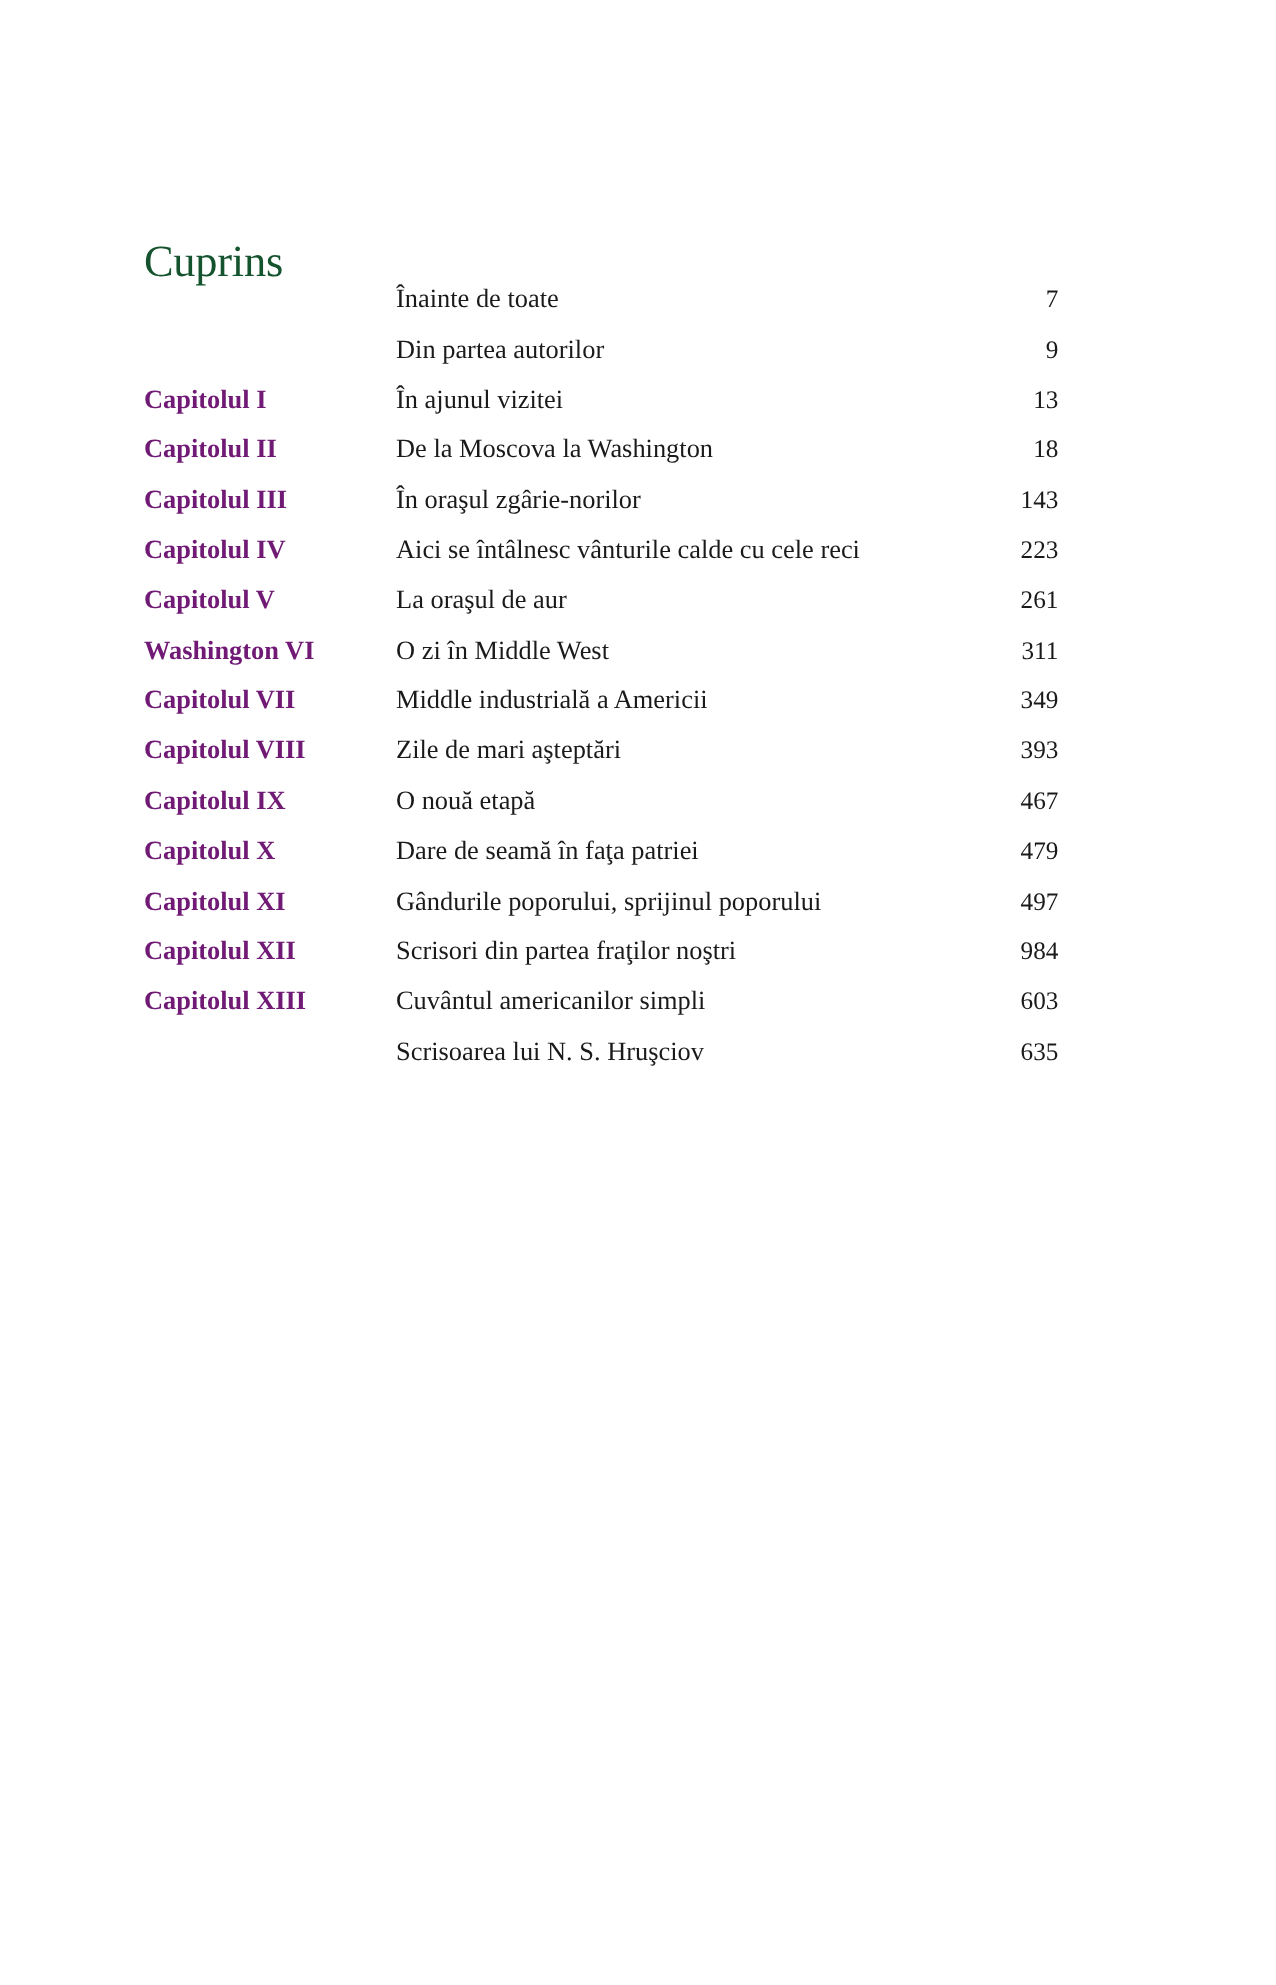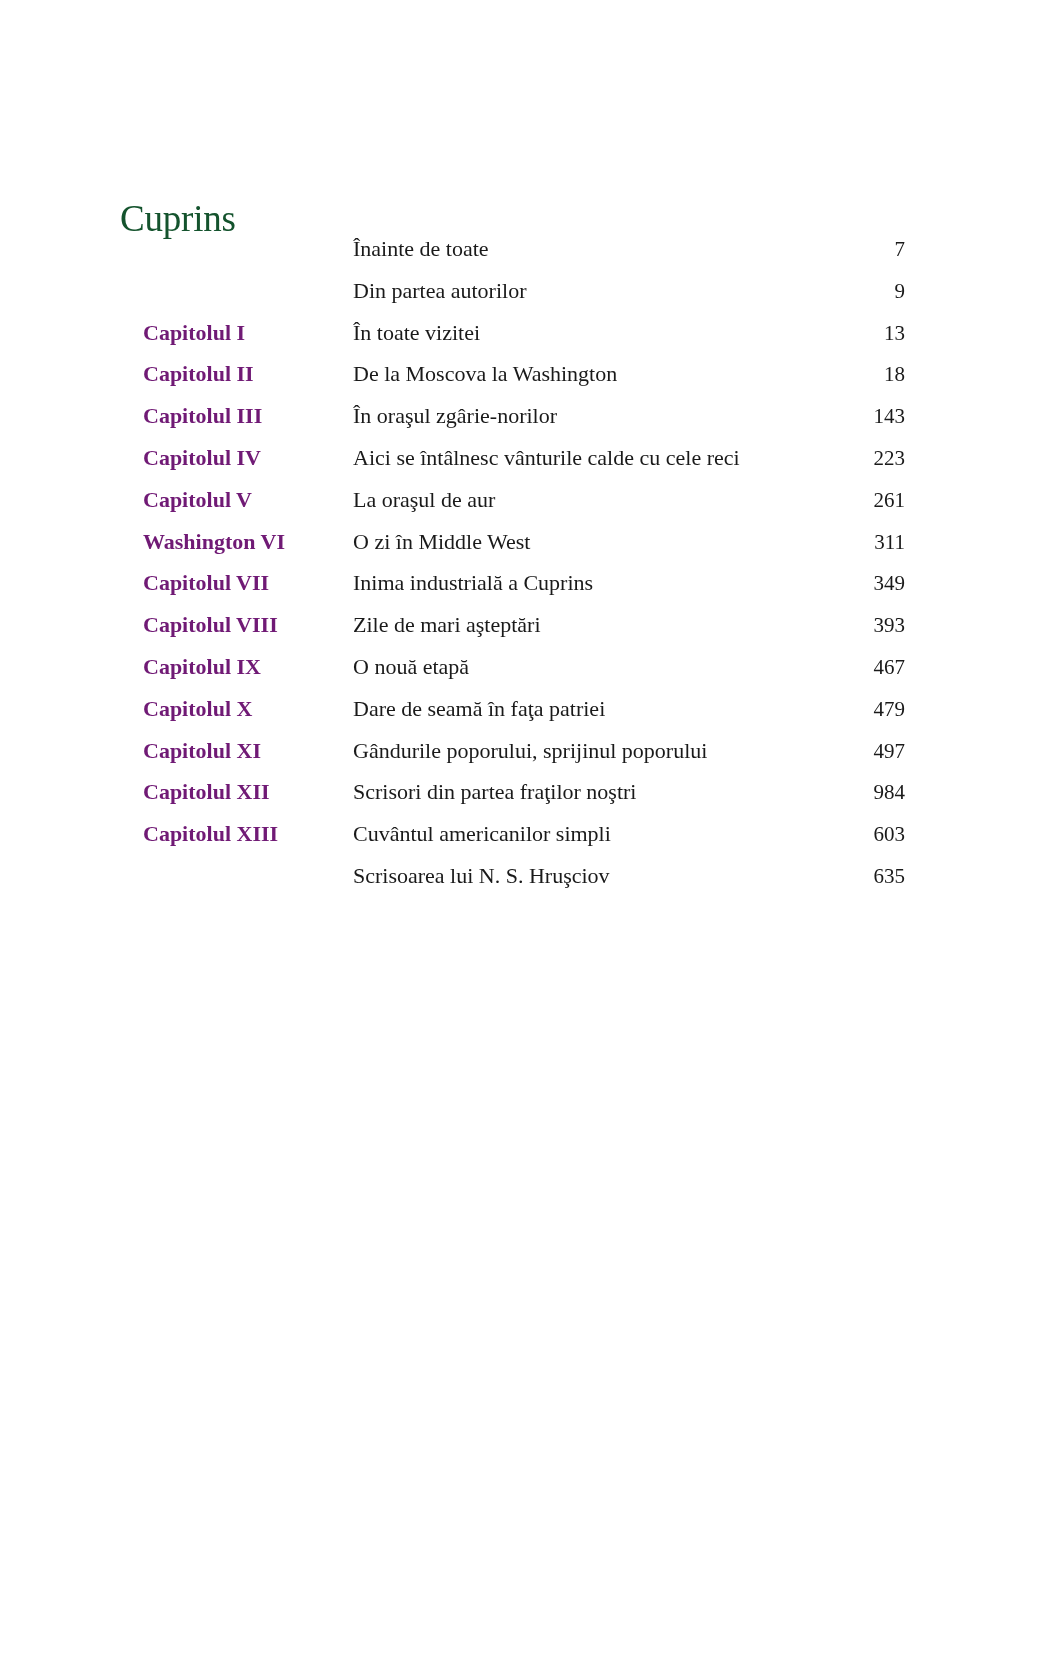--- a/index.html
+++ b/index.html
@@ -32,21 +32,20 @@
     color: #14532d;
     line-height: 1;
     margin-top: 48px;
   }
 
   .toc {
     position: absolute;
     left: 120px;
     top: 236px;
     width: 762px;
-    margin-left: 23px;
   }
 
   .toc-row {
     display: flex;
     align-items: baseline;
     height: 41.8px;
   }
 
   .toc-chapter {
     width: 210px;
@@ -88,21 +87,21 @@
         <span class="toc-title">Înainte de toate</span>
         <span class="toc-page">7</span>
       </div>
       <div class="toc-row">
         <span class="toc-chapter"></span>
         <span class="toc-title">Din partea autorilor</span>
         <span class="toc-page">9</span>
       </div>
       <div class="toc-row">
         <span class="toc-chapter">Capitolul I</span>
-        <span class="toc-title">În toate vizitei</span>
+        <span class="toc-title">În ajunul vizitei</span>
         <span class="toc-page">13</span>
       </div>
       <div class="toc-row">
         <span class="toc-chapter">Capitolul II</span>
         <span class="toc-title">De la Moscova la Washington</span>
         <span class="toc-page">18</span>
       </div>
       <div class="toc-row">
         <span class="toc-chapter">Capitolul III</span>
         <span class="toc-title">În oraşul zgârie-norilor</span>
@@ -118,21 +117,21 @@
         <span class="toc-title">La oraşul de aur</span>
         <span class="toc-page">261</span>
       </div>
       <div class="toc-row">
         <span class="toc-chapter">Washington VI</span>
         <span class="toc-title">O zi în Middle West</span>
         <span class="toc-page">311</span>
       </div>
       <div class="toc-row">
         <span class="toc-chapter">Capitolul VII</span>
-        <span class="toc-title">Inima industrială a Cuprins</span>
+        <span class="toc-title">Middle industrială a Americii</span>
         <span class="toc-page">349</span>
       </div>
       <div class="toc-row">
         <span class="toc-chapter">Capitolul VIII</span>
         <span class="toc-title">Zile de mari aşteptări</span>
         <span class="toc-page">393</span>
       </div>
       <div class="toc-row">
         <span class="toc-chapter">Capitolul IX</span>
         <span class="toc-title">O nouă etapă</span>

